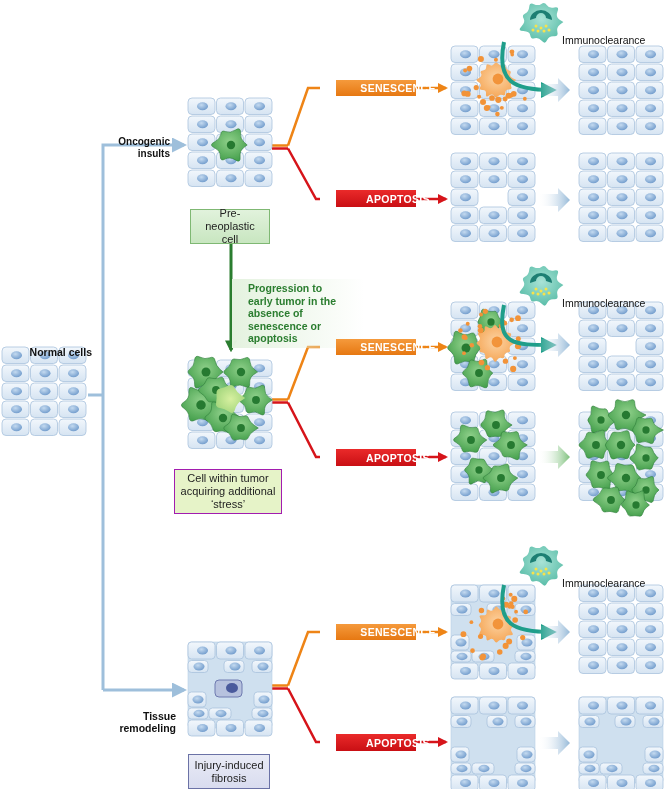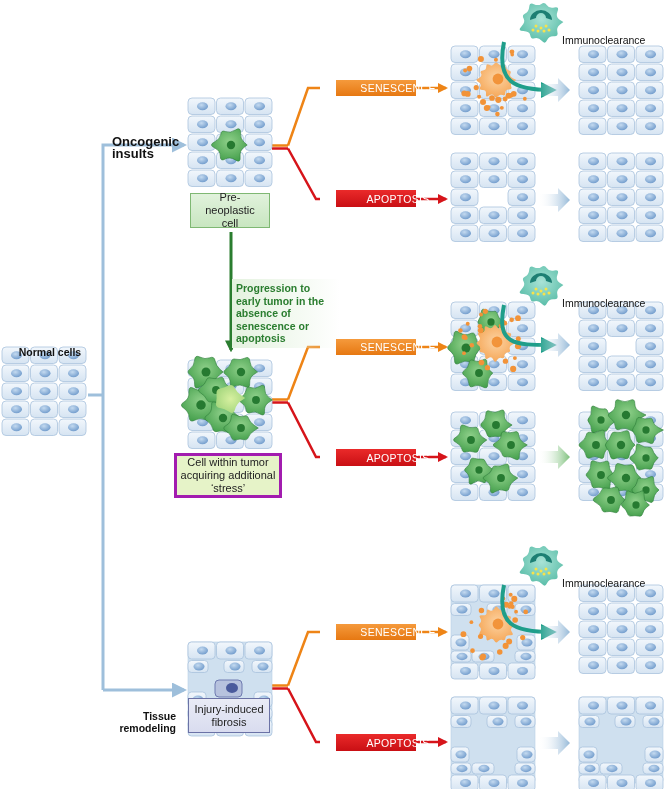--- a/index.html
+++ b/index.html
@@ -2,22 +2,22 @@
 <html><head>
 <meta charset="utf-8">
 <style>
   html, body { margin: 0; padding: 0; background: #ffffff; }
   body { width: 664px; height: 789px; position: relative; overflow: hidden;
          font-family: "Liberation Sans", sans-serif; }
   #diagram { position: absolute; left: 0; top: 0; width: 664px; height: 789px; }
   .lbl { position: absolute; font-family: "Liberation Sans", sans-serif; color: #111; margin-top: 16px; }
   .bold { font-weight: bold; }
   .box { position: absolute; box-sizing: border-box; display: flex; align-items: center;
-         justify-content: center; text-align: center; font-size: 11px; line-height: 13px; color: #222; }
-  .pill { position: absolute; box-sizing: border-box; color: #fff; font-weight: normal; font-size: 10.5px;
+         justify-content: center; text-align: center; font-size: 11px; line-height: 13px; color: #222; margin-top: 16px; }
+  .pill { position: absolute; box-sizing: border-box; color: #fff; font-weight: bold; font-size: 10.5px;
           display: flex; align-items: center; justify-content: center; letter-spacing: 0.3px; padding-left: 44px; }
   .pill.sen { background: linear-gradient(#f59a3c, #e67812); }
   .pill.apo { background: linear-gradient(#ea2a2a, #c90f14); }
 </style>
 </head>
 <body>
 
 <svg id="diagram" width="664" height="789" viewBox="0 0 664 789" xmlns="http://www.w3.org/2000/svg">
   <defs>
     <linearGradient id="cellGrad" x1="0" y1="0" x2="0" y2="1">
@@ -843,37 +843,37 @@
       </g>
       <g>
         <path d="M538,626 L558,626 L558,620 L570,632 L558,644 L558,638 L538,638 z" fill="url(#fadeArrowBlue)"></path>
       </g>
       <g>
         <path d="M538,737 L558,737 L558,731 L570,743 L558,755 L558,749 L538,749 z" fill="url(#fadeArrowBlue)"></path>
       </g>
     </g>
 </svg>
 
-<div class="lbl bold" style="left:8px; top:330px; width:84px; text-align:center; font-size:10.5px;">Normal cells</div>
-
-<div class="lbl bold" style="left:112px; top:120px; width:58px; text-align:left; font-size:13px; line-height:12px;">Oncogenic insults</div>
+<div class="lbl bold" style="left:8px; top:330px; width:84px; text-align:right; font-size:10.5px;">Normal cells</div>
+
+<div class="lbl bold" style="left:112px; top:120px; width:58px; text-align:right; font-size:10px; line-height:12px;">Oncogenic insults</div>
 
 <div class="lbl bold" style="left:112px; top:694px; width:64px; text-align:right; font-size:10.5px; line-height:12px;">Tissue remodeling</div>
 
 <div class="box" style="left:190px; top:193px; width:80px; height:35px; background:linear-gradient(#e1f2dc,#c8e6c0); border:1px solid #7fb873;">
   <span style="display:block; width:60px;">Pre-neoplastic cell</span>
 </div>
 
-<div class="lbl bold" style="left:232px; top:263px; width:100px; font-size:10.5px; line-height:12.5px; color:#2a7d2f; padding:3px 4px; background:linear-gradient(90deg,#e4f2df,rgba(255,255,255,0));">Progression to early tumor in the absence of senescence or apoptosis</div>
-
-<div class="box" style="left:174px; top:453px; width:108px; height:45px; background:#e6f3c8; border:3px solid #a21caf;">
+<div class="lbl bold" style="left:232px; top:263px; width:100px; font-size:10.5px; line-height:12.5px; color:#2a7d2f; padding:3px 16px; background:linear-gradient(90deg,#e4f2df,rgba(255,255,255,0));">Progression to early tumor in the absence of senescence or apoptosis</div>
+
+<div class="box" style="left:174px; top:453px; width:108px; height:45px; background:#e6f3c8; border:1px solid #a21caf;">
   <span style="display:block; width:100px;">Cell within tumor acquiring additional ‘stress’</span>
 </div>
 
-<div class="box" style="left:188px; top:698px; width:82px; height:35px; background:linear-gradient(#e9ebf6,#d9dcef); border:1px solid #6b72a6;justify-content:center;">
+<div class="box" style="left:188px; top:738px; width:82px; height:35px; background:linear-gradient(#e9ebf6,#d9dcef); border:1px solid #6b72a6;justify-content:center;">
   <span style="display:block; width:70px;">Injury-induced fibrosis</span>
 </div>
 
 <div class="pill sen" style="left:336px; top:80px; width:80px; height:16px;">SENESCENCE</div>
 <div class="pill apo" style="left:336px; top:190px; width:80px; height:17px;">APOPTOSIS</div>
 
 <div class="pill sen" style="left:336px; top:339px; width:80px; height:16px;">SENESCENCE</div>
 <div class="pill apo" style="left:336px; top:449px; width:80px; height:17px;">APOPTOSIS</div>
 
 <div class="pill sen" style="left:336px; top:624px; width:80px; height:16px;">SENESCENCE</div>

